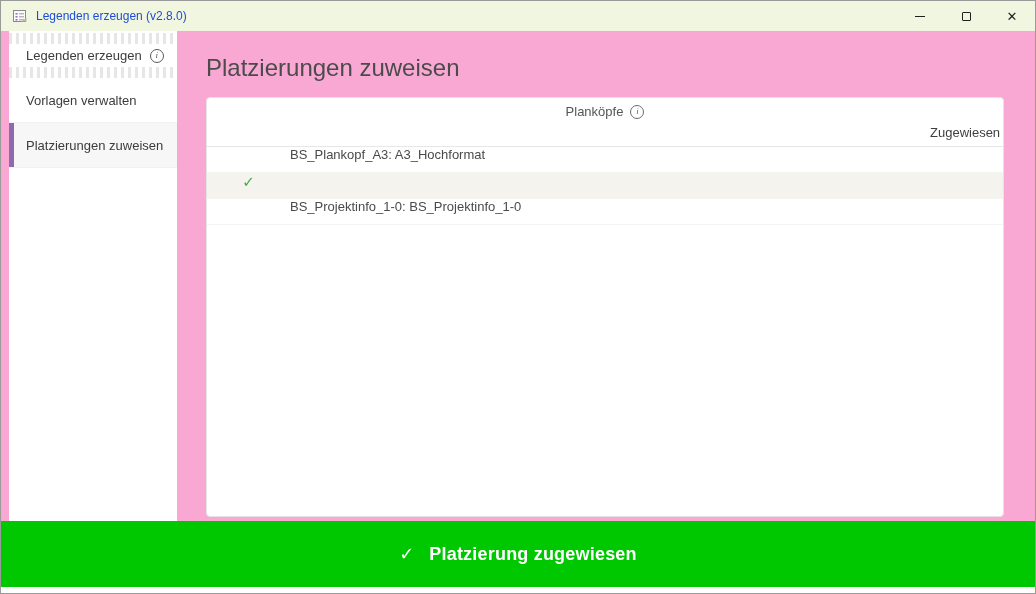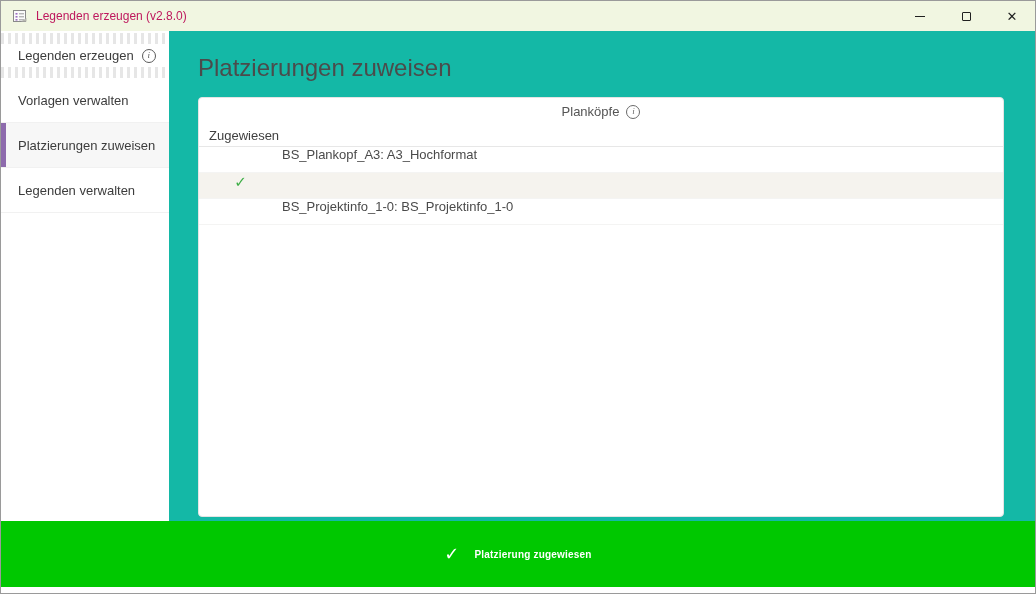--- a/index.html
+++ b/index.html
@@ -15,33 +15,33 @@
     display: flex; flex-direction: column;
   }
 
   
   .titlebar {
     height: 30px; flex: 0 0 30px;
     background: #f1f6e1;
     display: flex; align-items: center;
   }
   .titlebar .app-icon { margin: 0 8px 0 11px; display: flex; align-items: center; }
-  .titlebar .title-text { font-size: 12px; color: #be185d; }
+  .titlebar .title-text { font-size: 12px; color: #1d4ed8; }
   .win-controls { margin-left: auto; display: flex; height: 100%; }
   .win-btn {
     width: 46px; height: 100%;
     display: flex; align-items: center; justify-content: center;
     color: #202020; cursor: default;
   }
   .min-glyph { display: block; width: 10px; height: 1px; background: #202020; }
   .max-glyph { display: block; width: 9px; height: 9px; border: 1px solid #202020; border-radius: 1px; }
   .close-glyph { font-size: 13px; line-height: 13px; }
 
   
-  .content { flex: 1 1 auto; display: flex; background: #14b8a6; min-height: 0; }
+  .content { flex: 1 1 auto; display: flex; background: #f9a8d4; min-height: 0; padding-left: 8px; }
 
   
   .sidebar { width: 168px; flex: 0 0 168px; background: #ffffff; padding-top: 2px; }
   .side-item {
     position: relative; height: 45px;
     display: flex; align-items: center;
     padding-left: 17px;
     font-size: 13px; color: #3c3c3c;
     border-bottom: 1px solid #f1f1f1;
     cursor: pointer; background: #ffffff;
@@ -79,38 +79,38 @@
     border-radius: 4px;
     height: 420px;
     overflow: hidden;
   }
   .panel-header {
     height: 27px; display: flex; align-items: center; justify-content: center;
     font-size: 13px; color: #555555; text-align: center;
   }
   .panel-header .info-icon { margin-left: 7px; border-color: #6a6a6a; color: #6a6a6a; }
 
-  .col-header { display: flex; height: 22px; align-items: center; border-bottom: 1px solid #e7e7e7; font-size: 13px; color: #3f3f3f; }
+  .col-header { display: flex; height: 22px; align-items: flex-end; border-bottom: 1px solid #e7e7e7; font-size: 13px; color: #3f3f3f; flex-direction: column; }
   .col-assigned { width: 83px; flex: 0 0 83px; padding-left: 10px; }
   .col-name { flex: 1 1 auto; }
 
   .t-row { display: flex; height: 26px; align-items: flex-start; font-size: 13px; color: #4a4a4a; border-bottom: 1px solid #f4f4f3; }
   .t-row.highlight { background: #f5f3ee; }
   .cell-assigned { width: 83px; flex: 0 0 83px; text-align: center; color: #3dae46; font-size: 15px; font-weight: bold; }
   .cell-name { flex: 1 1 auto; }
 
   
   .statusbar {
     flex: 0 0 66px; height: 66px;
     background: #00c800;
     display: flex; align-items: center; justify-content: center;
     color: #ffffff;
   }
   .statusbar .status-check { font-size: 18px; margin-right: 15px; font-weight: 400; }
-  .statusbar .status-text { font-size: 10px; font-weight: bold; letter-spacing: 0.2px; }
+  .statusbar .status-text { font-size: 18px; font-weight: bold; letter-spacing: 0.2px; }
 
   .bottom-strip { flex: 0 0 6px; height: 6px; background: #ffffff; }
 </style>
 </head>
 <body>
 
 <div class="window">
 
   <div class="titlebar">
     <span class="app-icon">
@@ -147,23 +147,20 @@
           <span>Legenden erzeugen</span>
           <span class="info-icon">i</span>
         </span>
       </div>
       <div class="side-item">
         <span>Vorlagen verwalten</span>
       </div>
       <div class="side-item selected">
         <span>Platzierungen zuweisen</span>
       </div>
-      <div class="side-item">
-        <span>Legenden verwalten</span>
-      </div>
     </div>
 
     <div class="main">
       <div class="page-title">Platzierungen zuweisen</div>
 
       <div class="panel">
         <div class="panel-header">
           <span>Planköpfe</span>
           <span class="info-icon">i</span>
         </div>

